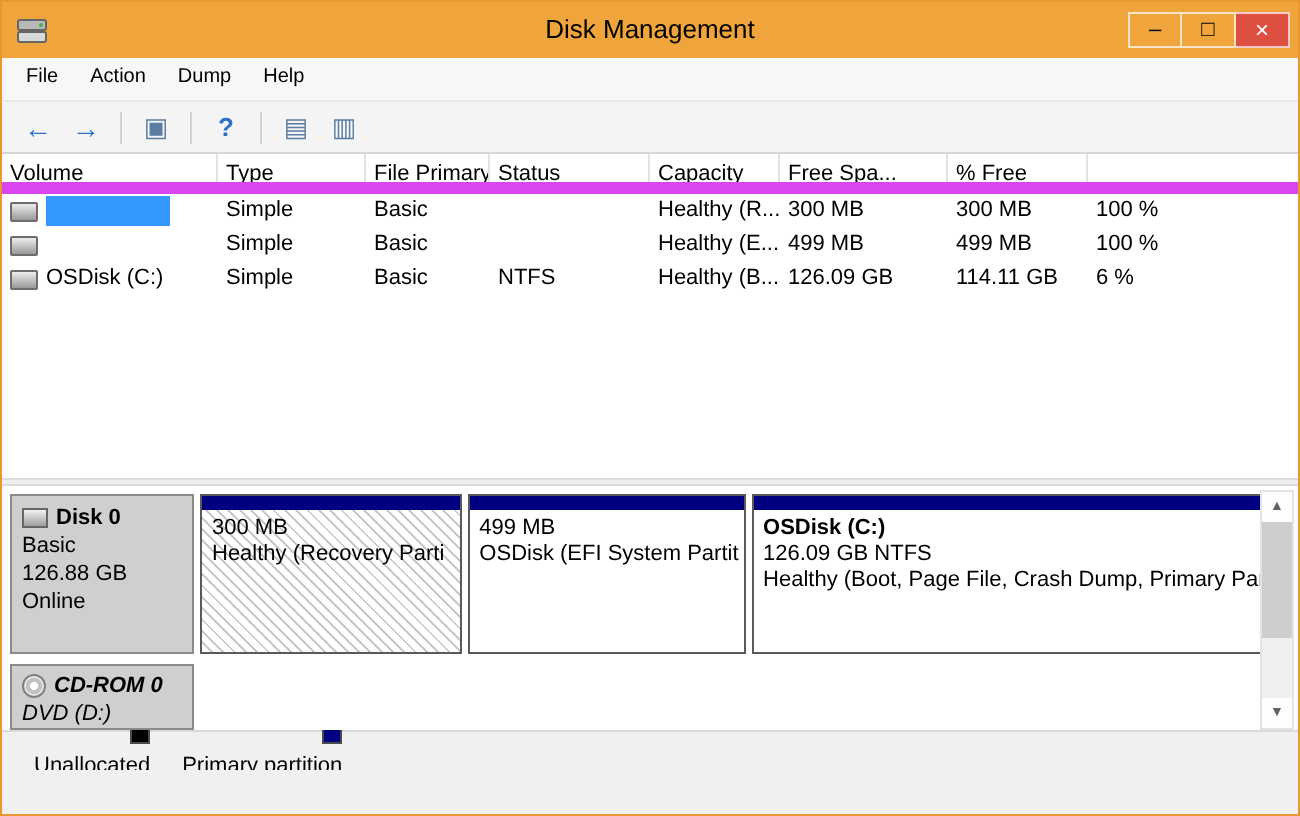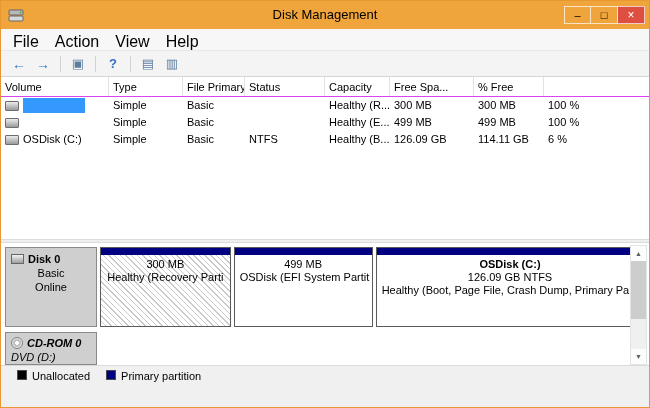--- a/index.html
+++ b/index.html
@@ -16,55 +16,55 @@
                 text-align:center; font-size:13px; }
   .title-icon { position:relative; z-index:2; width:16px; height:14px; margin-left:3px; }
   .caption { position:relative; z-index:2; margin-left:auto; display:flex; }
   .cap-btn { width:27px; height:18px; text-align:center; line-height:16px; font-size:11px;
              border:1px solid rgba(255,255,255,.7); background:transparent; cursor:default; }
   .cap-btn + .cap-btn { border-left:none; }
   .cap-btn.close { background:#dd4f40; color:#fff; font-size:12px; }
 
   
   .menubar { height:22px; background:#f7f7f7; border-bottom:1px solid #e9e9e9;
-             display:flex; align-items:stretch; padding-left:4px; font-size:16px; flex:0 0 auto;}
+             display:flex; align-items:stretch; padding-left:4px; font-size:10px; flex:0 0 auto;}
   .menu-item { padding:4px 8px 0 8px; }
 
   
   .toolbar { height:26px; background:#f4f4f4; border-bottom:1px solid #d6d6d6;
              display:flex; align-items:center; padding-left:6px; flex:0 0 auto; }
   .tool-btn { width:24px; height:22px; display:flex; align-items:center;
               justify-content:center; font-size:14px; }
   .tool-btn.arrow { color:#2f71c9; font-weight:bold; }
   .tool-btn.shape { color:#5b7da0; font-size:13px; }
   .tool-btn.help { color:#2f71c9; font-weight:bold; font-size:13px; }
   .tool-sep { width:1px; height:16px; background:#d2d2d2; margin:0 5px; }
 
   
   .list-pane { height:162px; background:#fff; font-size:11px; flex:0 0 auto; overflow:hidden; }
   .grid-row { display:grid; grid-template-columns:108px 74px 62px 80px 65px 84px 70px 65px 1fr; }
-  .header-row { height:20px; border-bottom:1px solid #d946ef; }
+  .header-row { height:20px; border-bottom:6px solid #d946ef; }
   .hcell { padding:4px 4px 0 4px; border-right:1px solid #e2e2e2;
            white-space:nowrap; overflow:hidden; }
   .hcell.filler { border-right:none; }
   .vrow { height:17px; }
   .cell { padding:0 4px; line-height:17px; white-space:nowrap; overflow:hidden; }
   .vol-cell { display:flex; align-items:center; gap:4px; }
   .drive-icon { width:14px; height:10px; flex:0 0 auto; border:1px solid #6d6d6d;
                 border-radius:1px; background:linear-gradient(#ececec,#9a9a9a); }
   .sel-box { width:62px; height:15px; background:#3399ff; }
 
   
   .splitter { height:4px; background:#efefef; border-top:1px solid #dcdcdc;
               border-bottom:1px solid #dcdcdc; flex:0 0 auto; }
 
   
   .bottom-pane { height:122px; background:#fff; position:relative;
                  padding:4px 24px 0 4px; flex:0 0 auto; }
-  .disk-row { display:flex; height:80px; margin-bottom:5px;text-align:center; }
+  .disk-row { display:flex; height:80px; margin-bottom:5px; }
   .side-label { width:92px; flex:0 0 auto; background:#cfcfcf; border:1px solid #8a8a8a;
                 padding:4px 5px; font-size:11px; line-height:14px; }
   .side-title { font-weight:bold; display:flex; align-items:center; gap:4px; white-space:nowrap; }
   .disk-glyph { width:13px; height:10px; flex:0 0 auto; border:1px solid #666;
                 background:linear-gradient(#f2f2f2,#9f9f9f); }
   .cd-glyph { width:12px; height:12px; flex:0 0 auto; border-radius:50%; border:1px solid #808080;
               background:radial-gradient(circle, #fff 0 2px, #c2c2c2 2px 4px, #e6e6e6 4px); }
   .partitions { flex:1; display:flex; gap:3px; margin-left:3px; }
   .partition { border:1px solid #5a5a5a; background:#fff; overflow:hidden;
                display:flex; flex-direction:column; }
@@ -83,21 +83,21 @@
                background:#f0f0f0; border:1px solid #e3e3e3; }
   .sb-btn { height:15px; display:flex; align-items:center; justify-content:center;
             font-size:7px; color:#606060; background:#fdfdfd; }
   .sb-btn.down { position:absolute; bottom:0; left:0; right:0; }
   .sb-thumb { position:absolute; top:15px; left:0; right:0; height:58px; background:#cdcdcd; }
 
   
   .legend-bar { height:20px; background:#f0f0f0; border-top:1px solid #dadada;
                 display:flex; align-items:center; gap:16px; padding-left:16px;
                 font-size:11px; flex:0 0 auto; }
-  .legend-item { display:flex; align-items:flex-start; gap:5px; }
+  .legend-item { display:flex; align-items:flex-end; gap:5px;flex-direction:column; }
   .legend-swatch { width:10px; height:10px; border:1px solid #4a4a4a; }
   .bottom-filler { flex:1; background:#f0f0f0; }
 </style>
 </head>
 <body>
 
 <div class="window">
 
   <div class="titlebar">
     <svg class="title-icon" viewBox="0 0 16 14">
@@ -109,21 +109,21 @@
     <div class="caption">
       <div class="cap-btn">–</div>
       <div class="cap-btn">□</div>
       <div class="cap-btn close">×</div>
     </div>
   </div>
 
   <div class="menubar">
     <div class="menu-item">File</div>
     <div class="menu-item">Action</div>
-    <div class="menu-item">View</div>
+    <div class="menu-item">Dump</div>
     <div class="menu-item">Help</div>
   </div>
 
   <div class="toolbar">
     <div class="tool-btn arrow">←</div>
     <div class="tool-btn arrow">→</div>
     <div class="tool-sep"></div>
     <div class="tool-btn shape">▣</div>
     <div class="tool-sep"></div>
     <div class="tool-btn help">?</div>
@@ -193,20 +193,21 @@
 
   <div class="bottom-pane">
 
     <div class="disk-row">
       <div class="side-label">
         <div class="side-title">
           <span class="disk-glyph"></span>
           <span>Disk 0</span>
         </div>
         <div>Basic</div>
+        <div>126.88 GB</div>
         <div>Online</div>
       </div>
       <div class="partitions">
         <div class="partition p-recovery selected">
           <div class="strip"></div>
           <div class="part-body">
             <div>300 MB</div>
             <div>Healthy (Recovery Parti</div>
           </div>
         </div>

